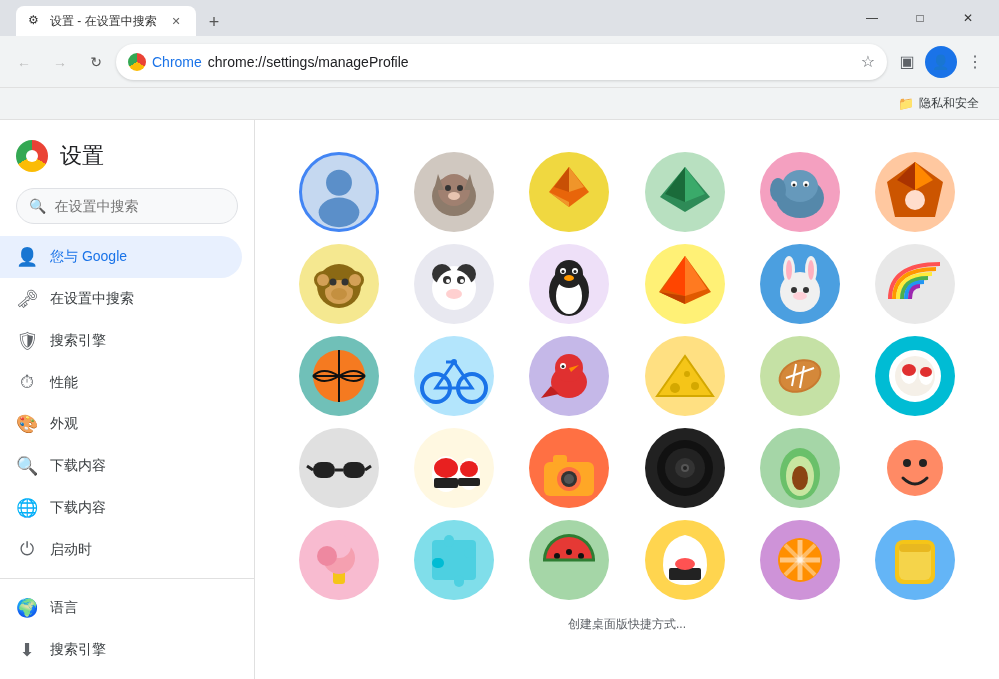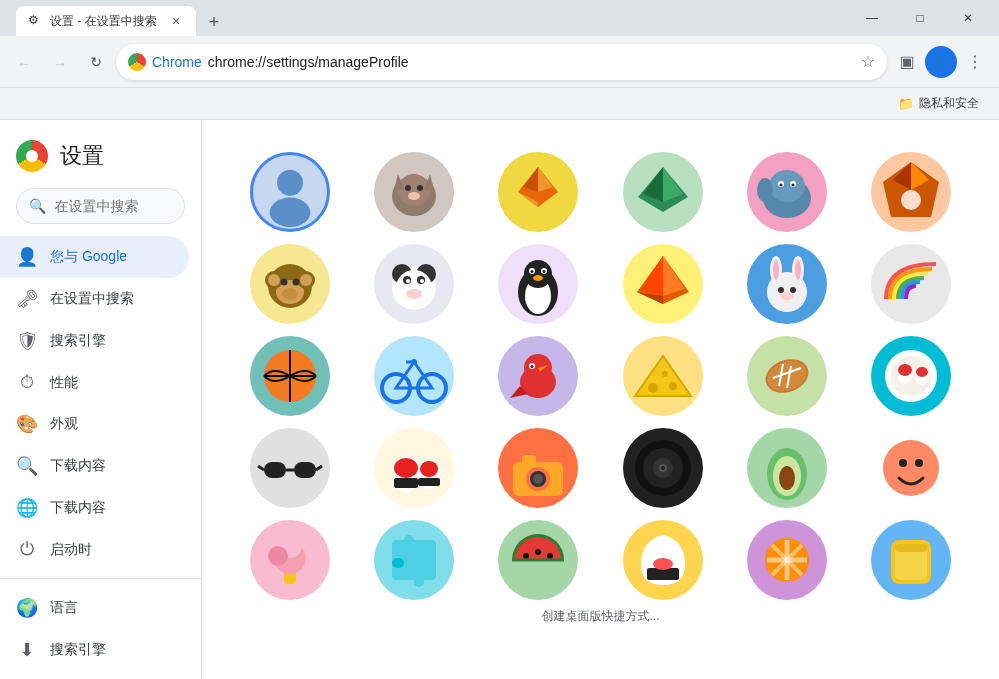--- a/index.html
+++ b/index.html
@@ -135,21 +135,21 @@
 
     
     .content-area {
       display: flex;
       height: calc(679px - 36px - 52px - 32px);
       background: #fff;
     }
 
     
     .sidebar {
-      width: 202px;
+      width: 255px;
       flex-shrink: 0;
       border-right: 1px solid #e0e0e0;
       background: #fff;
       overflow-y: auto;
       padding: 8px 0;
     }
     .settings-header {
       display: flex;
       align-items: center;
       gap: 12px;
@@ -651,18 +651,18 @@
         </div>
         <div class="avatar-circle" style="background:#64b5f6;">
           <svg viewBox="0 0 80 80" xmlns="http://www.w3.org/2000/svg" class="avatar-svg">
             <rect x="20" y="20" width="40" height="44" rx="8" fill="#f5c518"></rect>
             <rect x="24" y="24" width="32" height="36" rx="6" fill="#f5d44a"></rect>
             <rect x="24" y="24" width="32" height="8" rx="4" fill="#e8b820"></rect>
           </svg>
         </div>
       </div>
 
-      <div style="height: 20px; text-align: center; font-size: 12px; color: #5f6368; ">
+      <div style="height: 20px; text-align: center; font-size: 12px; color: #5f6368; margin-top: 8px;">
         创建桌面版快捷方式...
       </div>
     </div>
   </div>
 </div>
 
 </body></html>

